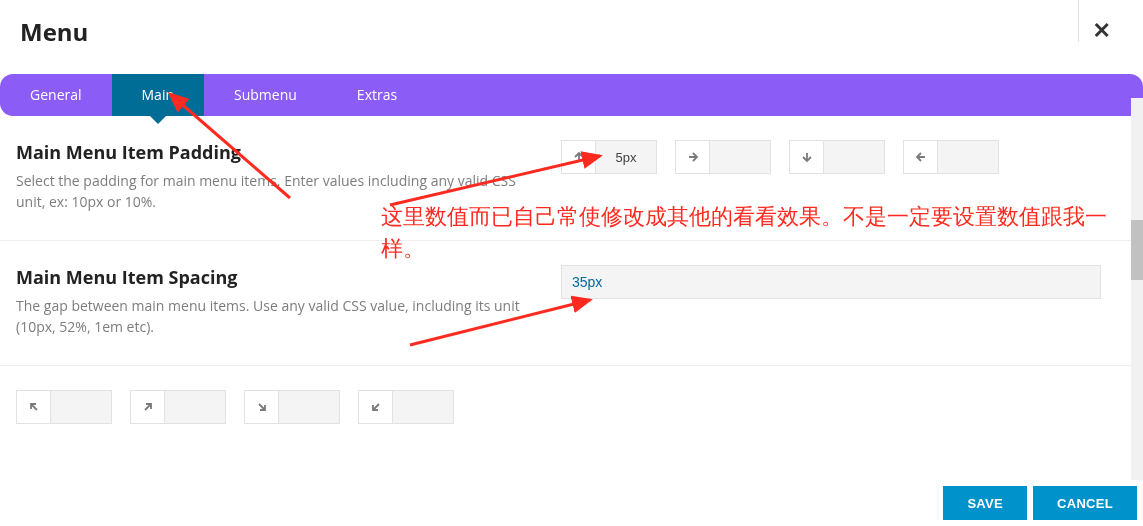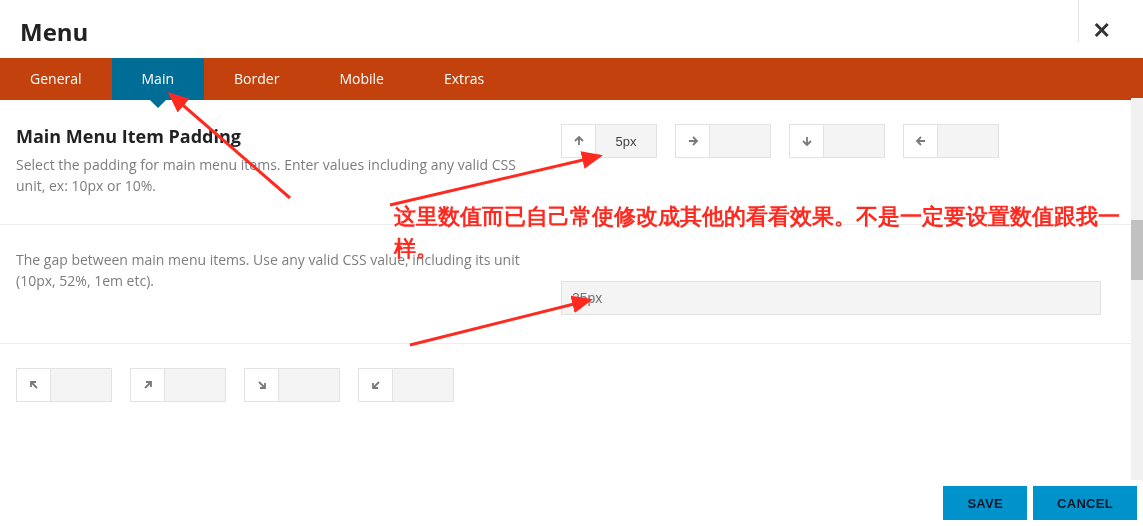--- a/index.html
+++ b/index.html
@@ -1,68 +1,67 @@
 <!DOCTYPE html>
 <html><head>
 <meta charset="utf-8">
 <style>
   * { box-sizing: border-box; margin: 0; padding: 0; }
   html, body { width: 1143px; height: 526px; font-family: "Open Sans", "Helvetica Neue", Arial, sans-serif; background: #fff; color: #333; overflow: hidden; }
   .modal { position: relative; width: 1143px; height: 526px; }
-  .header { display: flex; align-items: center; justify-content: space-between; padding: 14px 24px 10px 20px; }
+  .header { display: flex; align-items: center; justify-content: space-between; padding: 14px 24px 26px 20px; }
   .header h1 { font-size: 24px; font-weight: 700; color: #222; }
   .close-btn { font-size: 22px; font-weight: 700; color: #333; cursor: pointer; background: none; border: none; padding: 4px 8px; }
   .vline { position: absolute; right: 64px; top: 0; width: 1px; height: 42px; background: #e3e3e3; }
-  .tabs { display: flex; background: #c2410c; height: 42px; position: relative; }
+  .tabs { display: flex; background: #8b5cf6; height: 42px; position: relative; border-radius: 13px; }
   .tab { color: #fff; font-size: 14px; padding: 0 30px; line-height: 42px; cursor: pointer; position: relative; }
   .tab.active { background: #006d97; }
   .tab.active::after {
     content: ""; position: absolute; left: 50%; bottom: -8px; transform: translateX(-50%);
     width: 0; height: 0; border-left: 8px solid transparent; border-right: 8px solid transparent; border-top: 8px solid #006d97;
   }
   .content { height: 392px; overflow-y: auto; }
   .section { display: flex; border-bottom: 1px solid #eee; padding: 24px 16px 28px 16px; }
   .section .left { flex: 0 0 545px; padding-right: 20px; }
   .section .right { flex: 1; padding-top: 0; }
   .field-title { font-size: 18px; font-weight: 700; color: #222; margin-bottom: 6px; }
   .field-desc { font-size: 14px; color: #7d7d7d; line-height: 1.5; }
   .padding-row { display: flex; gap: 18px; }
   .pad-cell { display: flex; border: 1px solid #e2e2e2; height: 34px; }
   .pad-icon { width: 34px; display:flex; align-items:center; justify-content:center; border-right:1px solid #e2e2e2; background:#fff; }
   .pad-icon svg { width: 12px; height: 12px; stroke: #7a7a7a; stroke-width: 1.8; fill: none; }
   .pad-input { width: 60px; border: none; background: #f4f4f4; text-align: center; font-size: 13px; color: #444; outline: none; }
-  .text-input { width: 540px; max-width: 100%; height: 34px; border: 1px solid #e2e2e2; background: #f4f4f4; padding: 0 10px; font-size: 14px; color: #737373; outline: none; margin-top: 32px; }
+  .text-input { width: 540px; max-width: 100%; height: 34px; border: 1px solid #e2e2e2; background: #f4f4f4; padding: 0 10px; font-size: 14px; color: #0369a1; outline: none; }
   .footer { position: absolute; bottom: 0; right: 0; display: flex; gap: 6px; padding: 6px; background: #fff; }
-  .btn { height: 34px; padding: 0 24px; border: none; color: #0f172a; font-size: 13px; font-weight: 700; cursor: pointer; letter-spacing: .3px; }
+  .btn { height: 34px; padding: 0 24px; border: none; color: #ffffff; font-size: 13px; font-weight: 700; cursor: pointer; letter-spacing: .3px; }
   .btn-primary { background: #0092ca; }
   .btn-cancel { background: #0092ca; }
   .scrollbar-track { position: absolute; right: 0; top: 98px; width: 12px; height: 382px; background: #f1f1f1; }
   .scrollbar-thumb { position: absolute; right: 0; top: 220px; width: 12px; height: 60px; background: #c1c1c1; border-radius: 0; }
   .annotation { position: absolute; color: #ff2a1f; font-size: 22px; font-weight: 400; line-height: 1.45; pointer-events: none; }
-  .annotation-main { left: 394px; top: 200px; width: 740px; font-weight: bold; }
+  .annotation-main { left: 381px; top: 200px; width: 740px; }
   svg.arrow { position: absolute; pointer-events: none; }
 </style>
 </head>
 <body>
 
 <div class="modal">
 
   <div class="header">
     <h1>Menu</h1>
     <div class="vline"></div>
     <button class="close-btn">
       <span>✕</span>
     </button>
   </div>
 
   <div class="tabs">
     <div class="tab"><span>General</span></div>
     <div class="tab active"><span>Main</span></div>
-    <div class="tab"><span>Border</span></div>
-    <div class="tab"><span>Mobile</span></div>
+    <div class="tab"><span>Submenu</span></div>
     <div class="tab"><span>Extras</span></div>
   </div>
 
   <div class="content">
 
     <div class="section">
       <div class="left">
         <div class="field-title">Main Menu Item Padding</div>
         <div class="field-desc">Select the padding for main menu items. Enter values including any valid CSS unit, ex: 10px or 10%.</div>
       </div>
@@ -99,20 +98,21 @@
                 </svg>
               </span>
             <input class="pad-input" value="" style="">
           </div>
         </div>
       </div>
     </div>
 
     <div class="section">
       <div class="left">
+        <div class="field-title">Main Menu Item Spacing</div>
         <div class="field-desc">The gap between main menu items. Use any valid CSS value, including its unit (10px, 52%, 1em etc).</div>
       </div>
       <div class="right">
         <input class="text-input" value="35px" style="">
       </div>
     </div>
 
     <div class="section" style="border-bottom:none; padding-bottom:10px;">
       <div class="right">
         <div class="padding-row">

